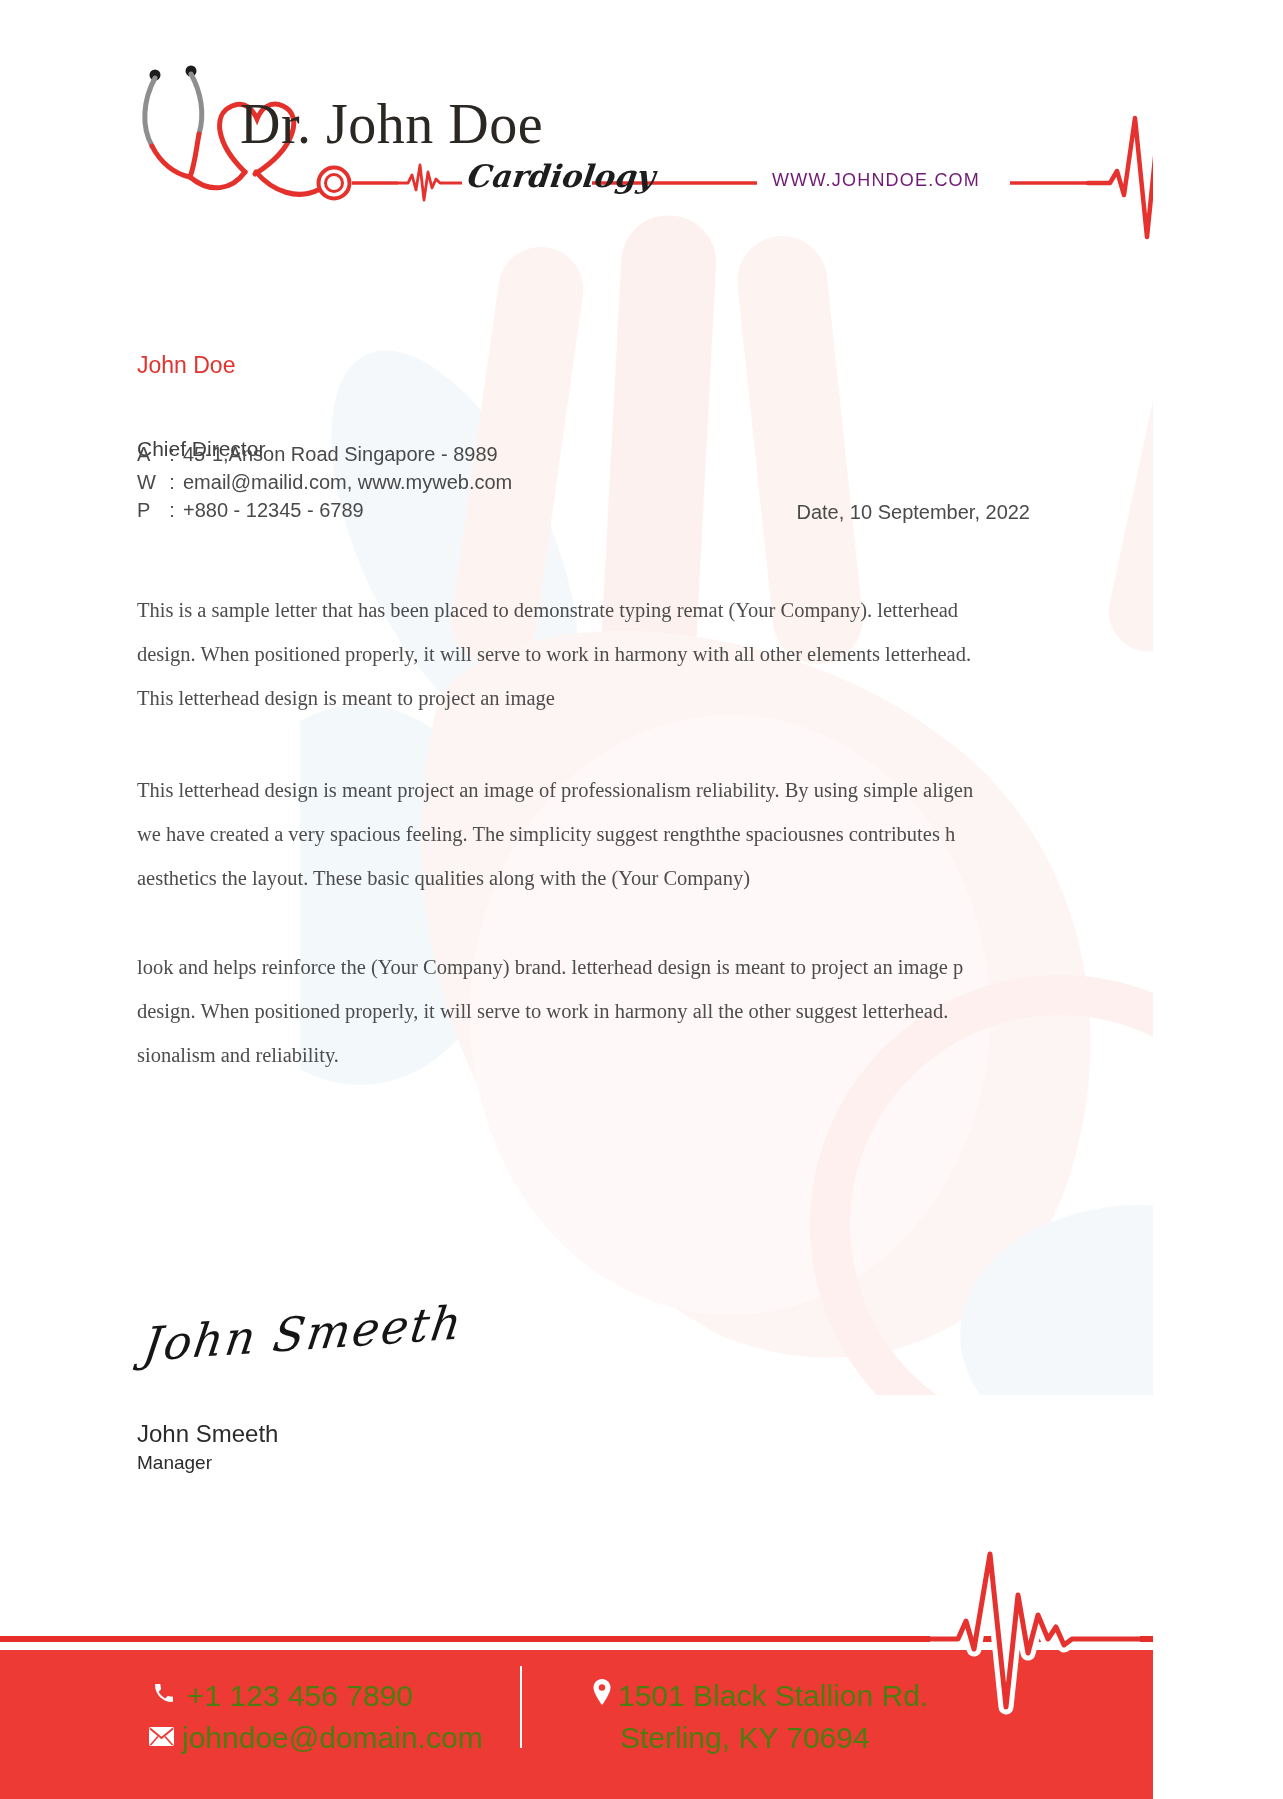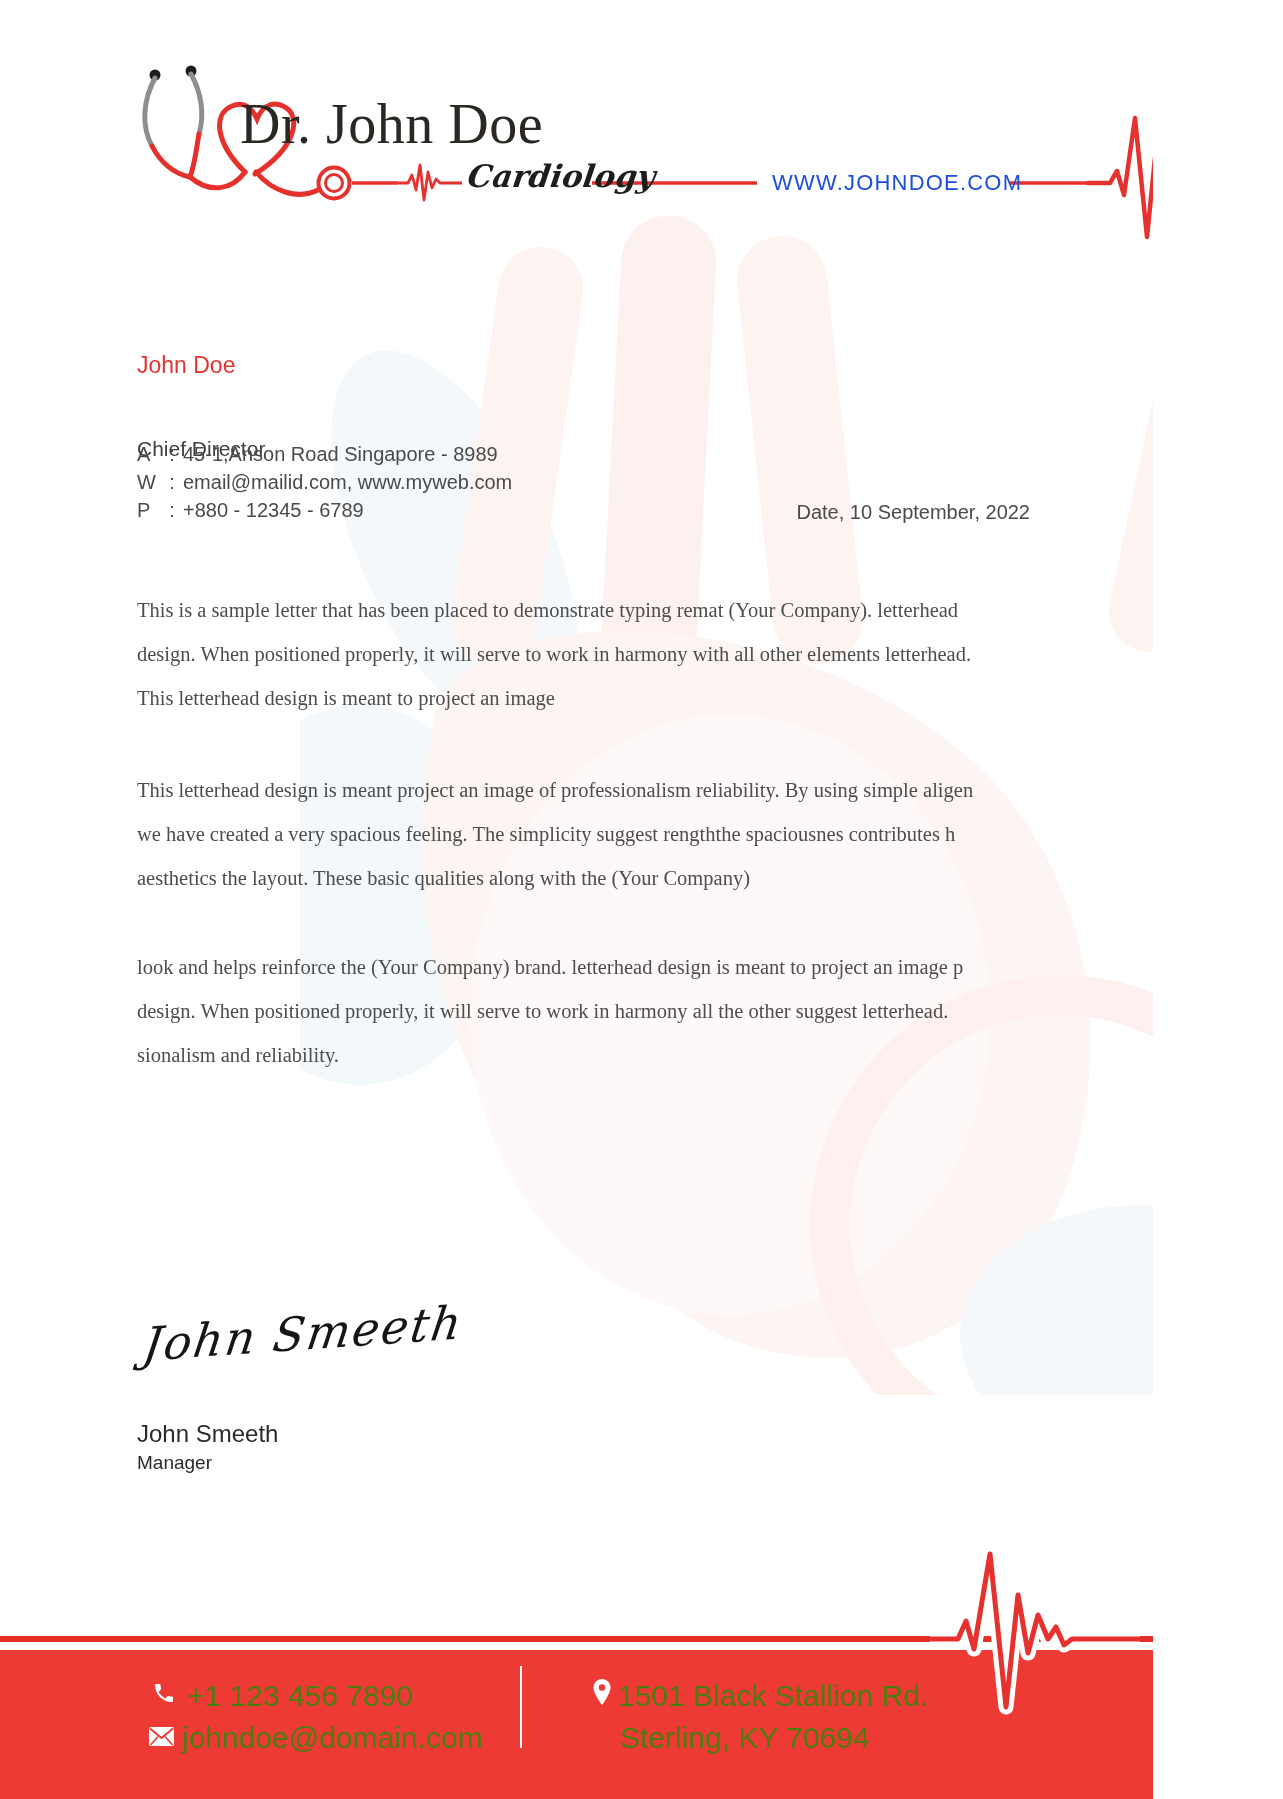--- a/index.html
+++ b/index.html
@@ -8,21 +8,21 @@
   .abs{position:absolute;}
   
   #watermark{left:300px;top:215px;width:1000px;height:1180px;opacity:.62;z-index:0;}
   
   #doctor-name{left:240px;top:96px;font-family:"Liberation Serif",serif;font-size:56px;
                color:#2b2824;z-index:3;line-height:1;letter-spacing:.5px;}
   #logo-svg{left:118px;top:58px;z-index:3;}
   #tagline-svg{left:352px;top:110px;z-index:2;}
   #specialty{left:468px;top:158px;font-family:"DejaVu Serif",serif;font-style:italic;
              font-weight:bold;font-size:31px;color:#1d1d1d;z-index:3;transform:skewX(-8deg);}
-  #website{left:772px;top:170px;font-size:22px;letter-spacing:1.2px;color:#1d4ed8;z-index:3;}
+  #website{left:772px;top:170px;font-size:18px;letter-spacing:1.2px;color:#701a75;z-index:3;}
   
   #rec-name{left:137px;top:352px;font-size:23px;color:#e1332f;z-index:2;}
   #rec-title{left:137px;top:390px;font-size:21px;color:#3f3f3f;z-index:2;margin-top:47px;}
   .crow{left:137px;font-size:20px;color:#4a4a4a;display:flex;z-index:2;}
   .crow .lbl{width:24px;}
   .crow .col{width:22px;text-align:center;}
   #crow-0{top:443px;} #crow-1{top:471px;} #crow-2{top:499px;}
   #date{top:501px;right:123px;font-size:20px;color:#4a4a4a;z-index:2;}
   
   .para{left:137px;width:1080px;font-size:20.5px;line-height:44px;color:#4d4d4d;

